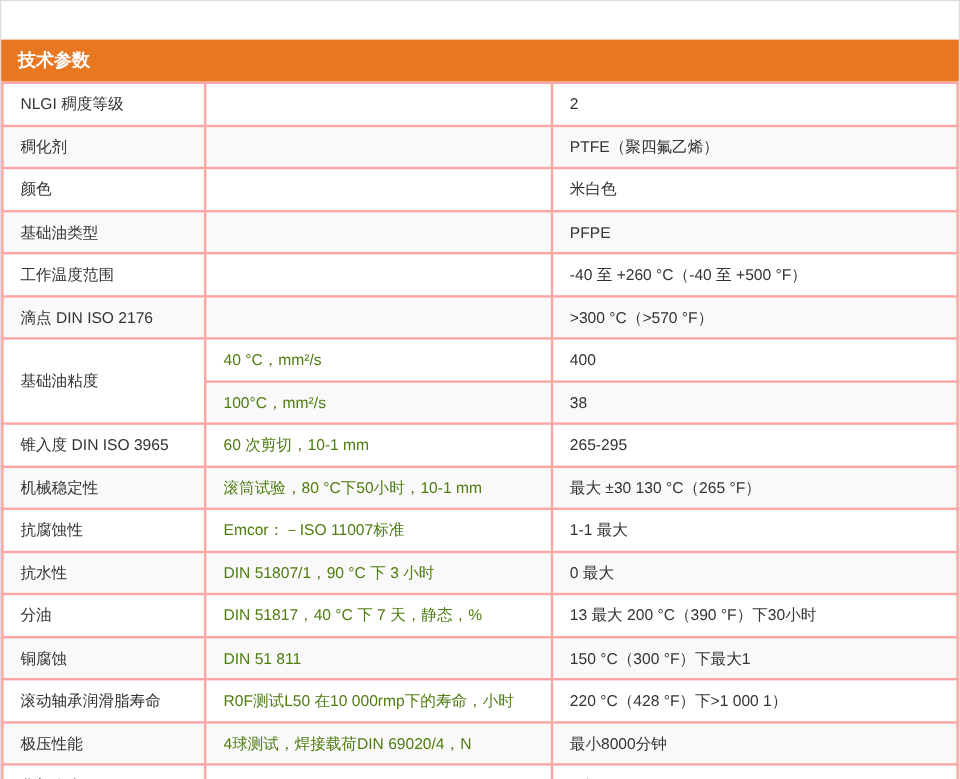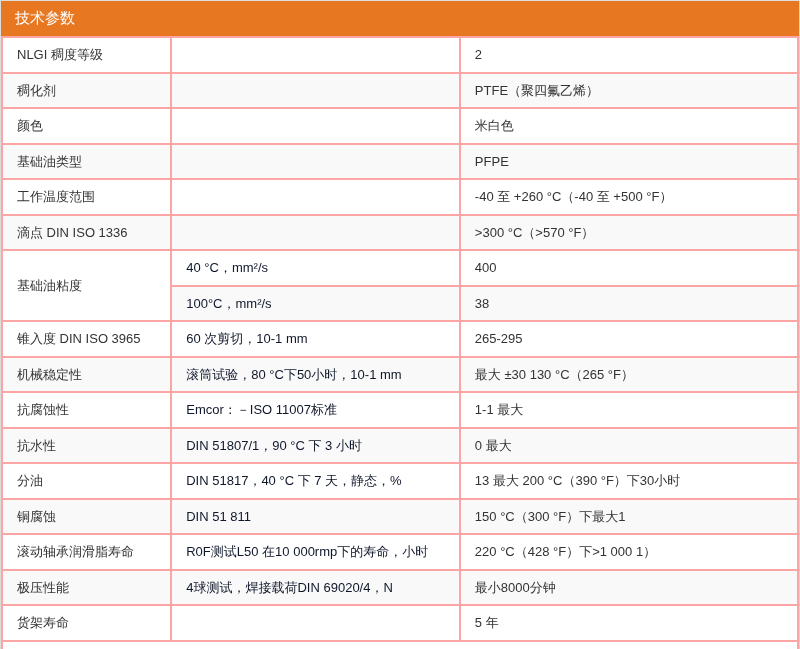--- a/index.html
+++ b/index.html
@@ -10,22 +10,23 @@
       color: #333;
     }
     .container {
       width: 800px;
       border: 1px solid #ddd;
     }
     .header {
       background: #e87722;
       color: #fff;
       font-size: 15px;
-      font-weight: normal;
+      font-weight: bold;
       padding: 8px 14px;
+      margin-top: 32px;
     }
     table {
       width: 100%;
       border-collapse: collapse;
     }
     td {
       border: 2px solid #fca5a5;
       padding: 7px 14px;
       vertical-align: middle;
       line-height: 1.5;
@@ -36,21 +37,21 @@
     tr:nth-child(odd) {
       background: #fff;
     }
     .col-label {
       width: 170px;
       color: #333;
       font-weight: normal;
     }
     .col-detail {
       width: 290px;
-      color: #0f172a;
+      color: #4d7c0f;
     }
     .col-value {
       width: 340px;
       color: #333;
     }
     .footer-row td {
       background: #fff;
       color: #666;
       font-size: 12px;
       border-top: 1px solid #ddd;
@@ -84,21 +85,21 @@
           <td class="col-label">基础油类型</td>
           <td class="col-detail"></td>
           <td class="col-value">PFPE</td>
         </tr>
         <tr>
           <td class="col-label">工作温度范围</td>
           <td class="col-detail"></td>
           <td class="col-value">-40 至 +260 °C（-40 至 +500 °F）</td>
         </tr>
         <tr>
-          <td class="col-label">滴点 DIN ISO 1336</td>
+          <td class="col-label">滴点 DIN ISO 2176</td>
           <td class="col-detail"></td>
           <td class="col-value">&gt;300 °C（&gt;570 °F）</td>
         </tr>
         <tr>
           <td class="col-label" rowspan="2">基础油粘度</td>
           <td class="col-detail">40 °C，mm²/s</td>
           <td class="col-value">400</td>
         </tr>
         <tr>
           <td class="col-detail">100°C，mm²/s</td>

